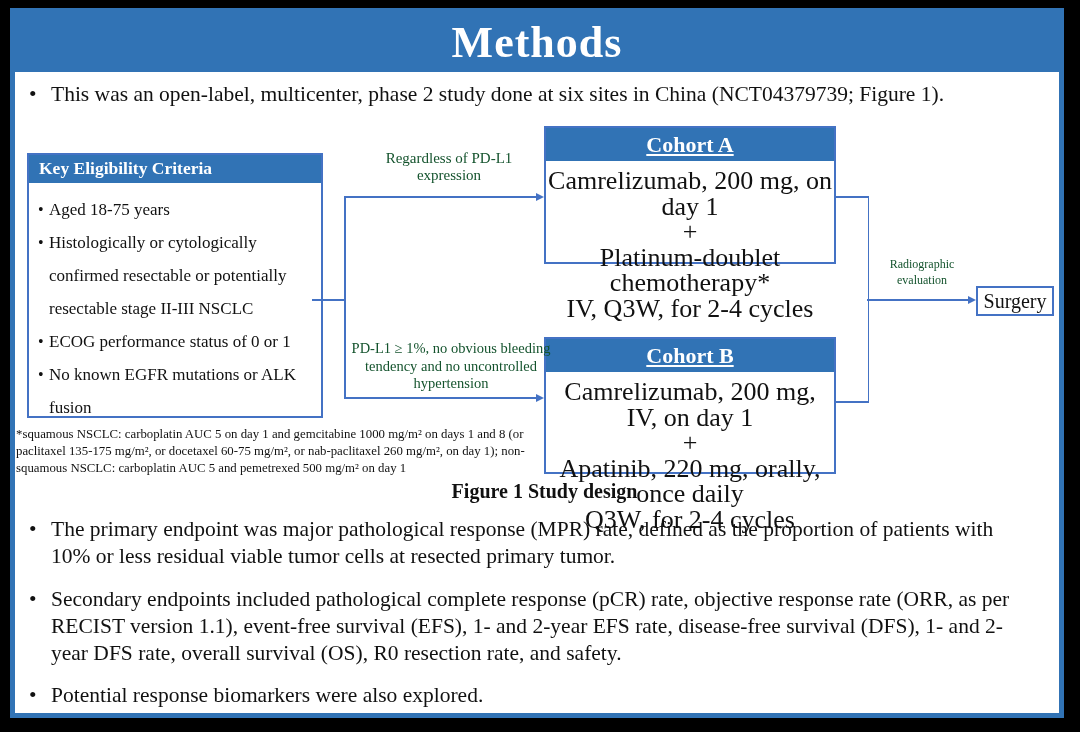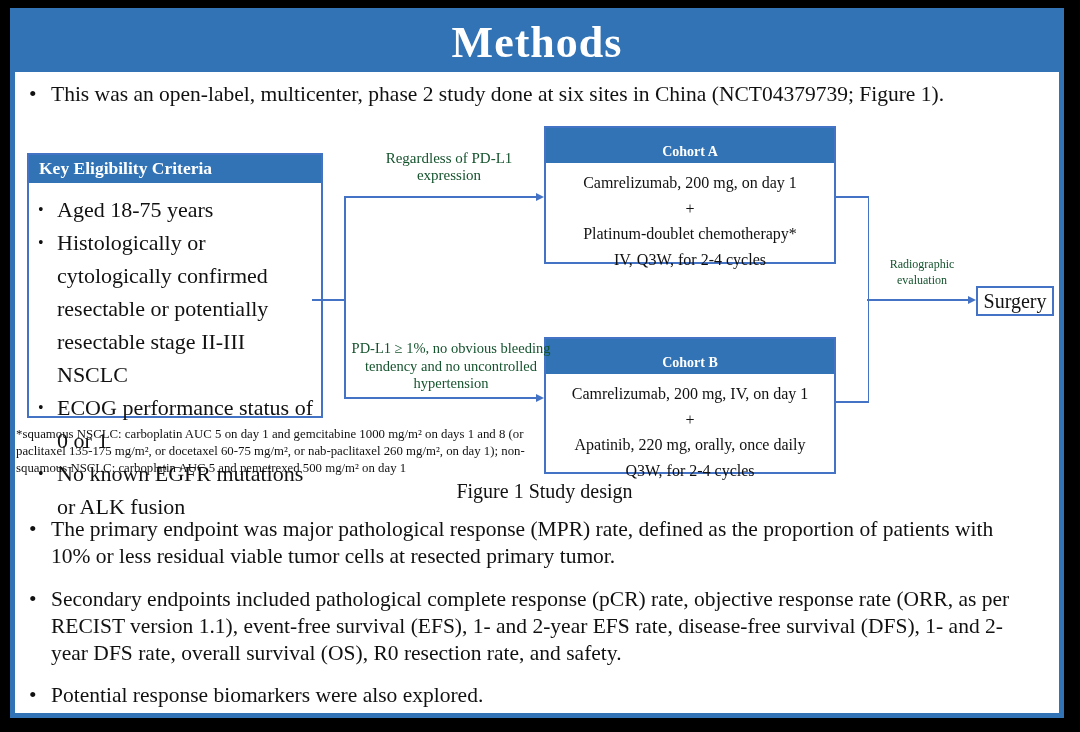--- a/index.html
+++ b/index.html
@@ -16,49 +16,49 @@
 
   .intro{position:absolute;left:8px;top:9px;width:1012px;}
 
   
   .dbox{position:absolute;border:2px solid #4472C4;box-sizing:border-box;background:#fff;}
   .dbox .dhead{background:#3173B5;color:#fff;font-weight:bold;}
 
   .elig{left:12px;top:81px;width:296px;height:265px;}
   .elig .dhead{font-size:17.5px;padding:3px 10px 4px 10px;}
   .elig ul{list-style:none;margin:10px 0 0 0;padding:0 6px 0 0;}
-  .elig li{position:relative;padding-left:28px;font-size:22px;line-height:33px;}
+  .elig li{position:relative;padding-left:20px;font-size:17px;line-height:33px;}
   .elig li::before{content:"•";position:absolute;left:9px;top:0;font-size:16px;}
 
   .cohort{width:292px;height:138px;text-align:center;}
   .cohort-a{left:529px;top:54px;}
   .cohort-b{left:529px;top:265px;height:137px;}
-  .cohort .dhead{font-size:14px;padding:16px 0 3px 0;}
-  .cohort .cline{font-size:16px;line-height:25.5px;}
+  .cohort .dhead{font-size:22px;padding:4px 0 3px 0;text-decoration:underline;}
+  .cohort .cline{font-size:26px;line-height:25.5px;}
   .cohort .cbody{padding-top:7px;}
 
   .surgery{left:961px;top:214px;width:78px;height:30px;display:flex;align-items:center;
            justify-content:center;font-size:20px;}
 
   .footnote{position:absolute;left:1px;top:354px;width:530px;font-size:12.8px;line-height:1.34;}
 
   
   .hline,.vline{position:absolute;background:#4472C4;}
   .hline{height:1.6px;}
   .vline{width:1.6px;}
   .arrowhead{position:absolute;width:0;height:0;border-left:8px solid #4472C4;
              border-top:4.5px solid transparent;border-bottom:4.5px solid transparent;}
 
   .lbl{position:absolute;text-align:center;color:#14532d;}
   .lbl-top{left:350px;top:78px;width:168px;font-size:15px;line-height:17px;}
   .lbl-bottom{left:336px;top:268px;width:200px;font-size:14.5px;line-height:17.5px;}
   .lbl-radio{left:854px;top:184px;width:106px;font-size:12px;line-height:16px;}
 
   .caption{position:absolute;left:0;right:0;top:408px;text-align:center;
-           font-weight:normal;font-size:20px;padding-left:15px;}
+           font-weight:bold;font-size:20px;padding-left:15px;}
 
   .endpoints{position:absolute;left:8px;top:444px;width:1014px;}
   .endpoints .bullet-line{margin-bottom:15px;line-height:1.27;}
 </style>
 </head>
 <body>
 
 <div class="stage">
   <div class="frame">
 

